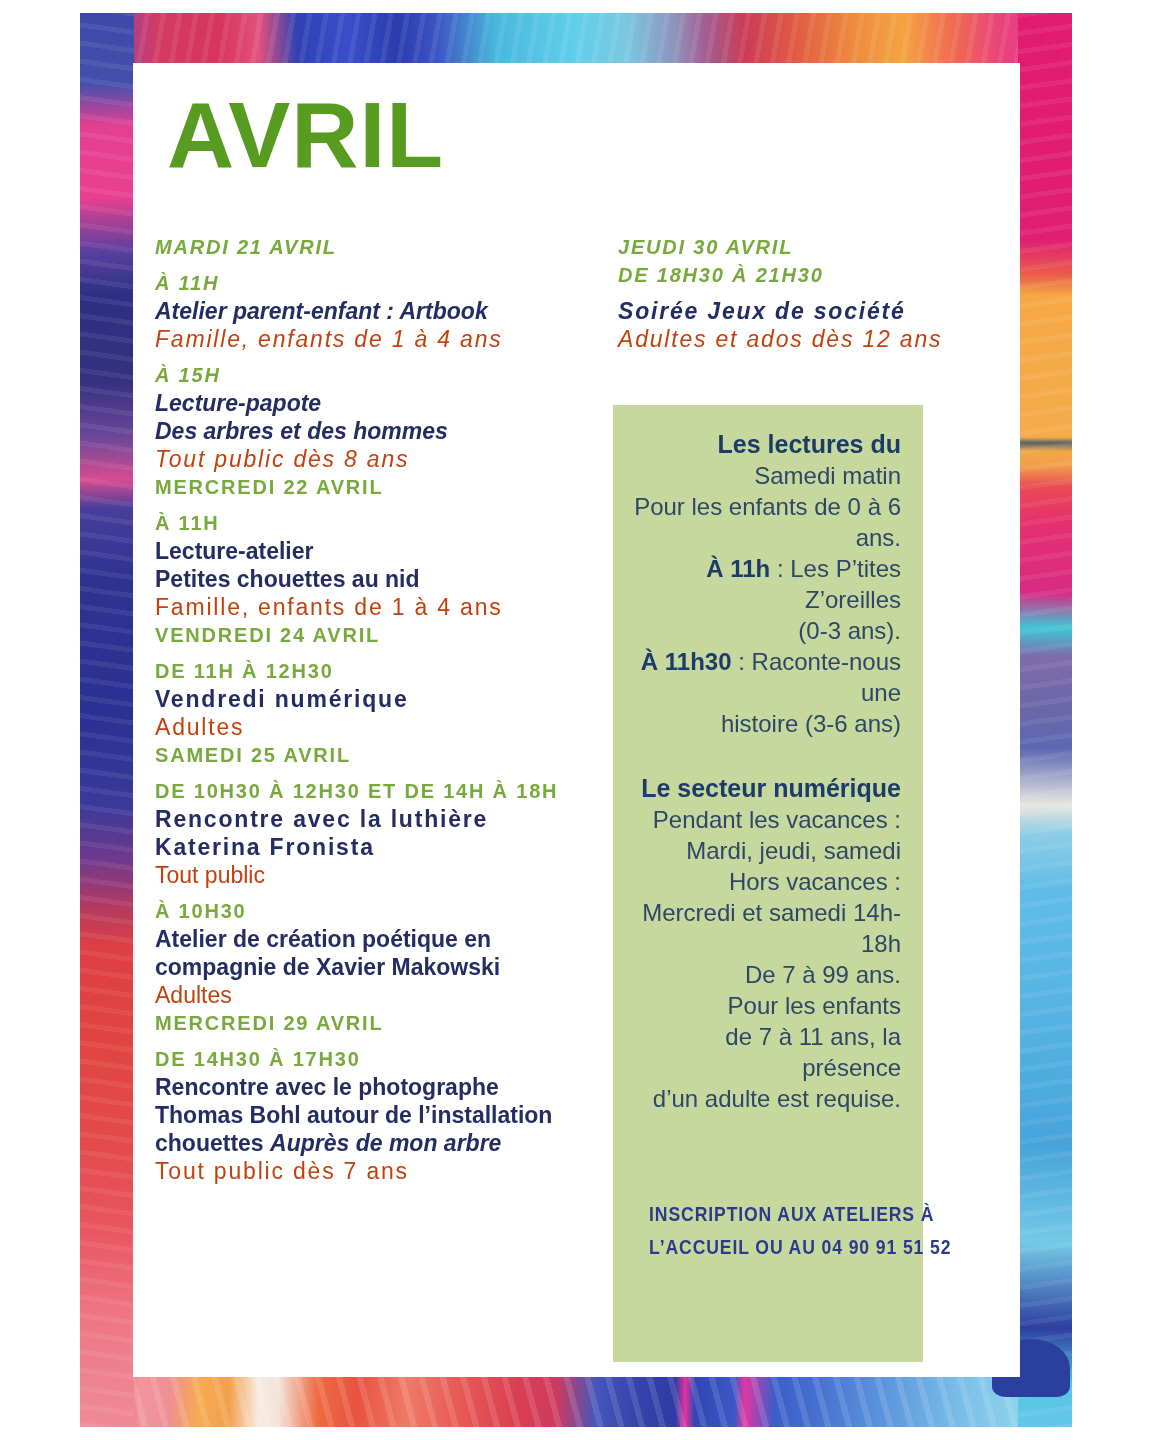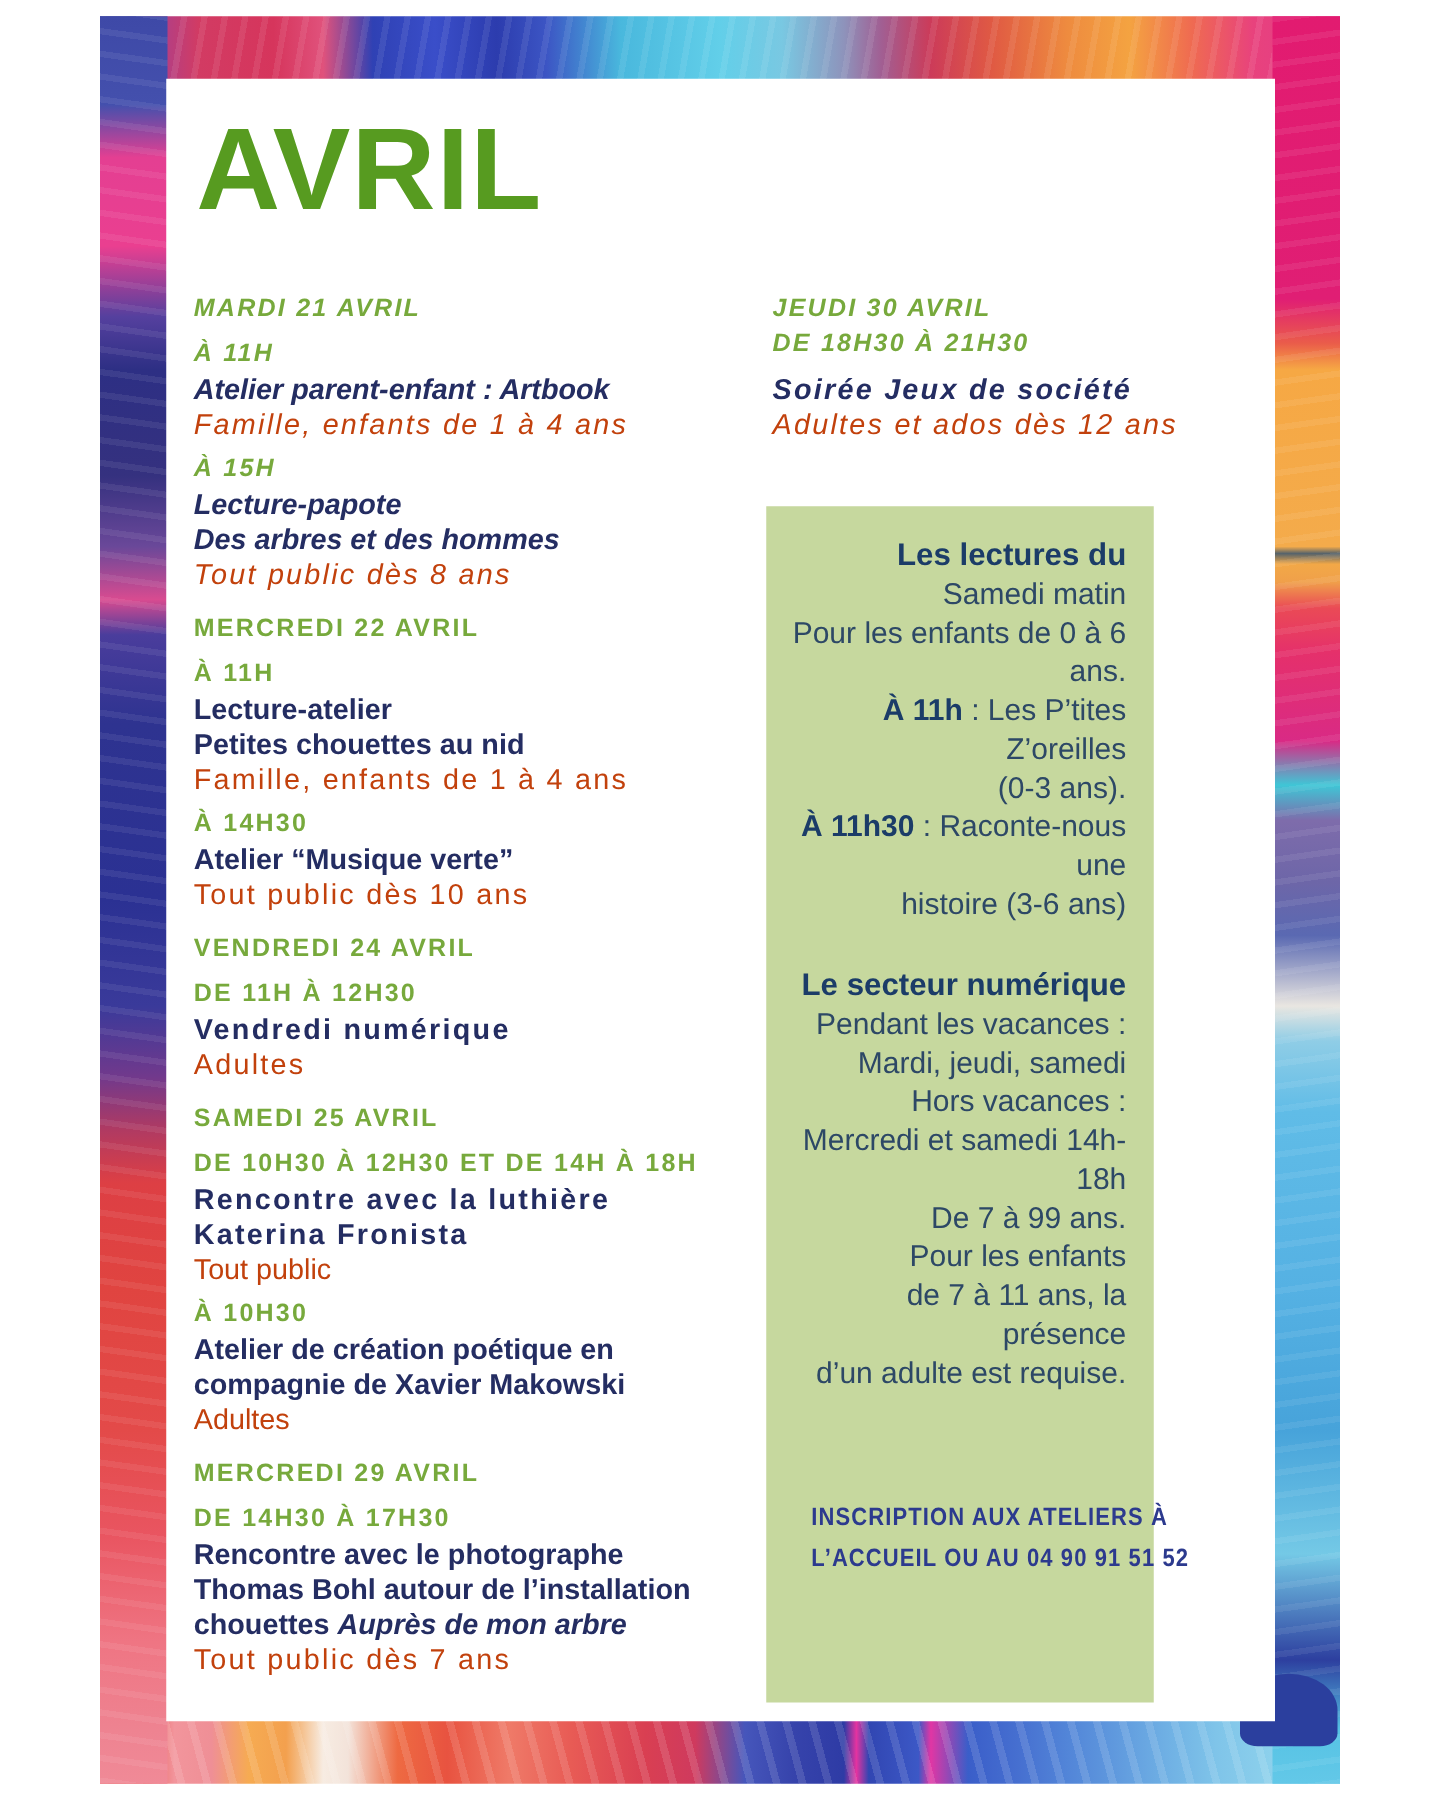--- a/index.html
+++ b/index.html
@@ -24,27 +24,27 @@
       linear-gradient(90deg,#33368f 0%,#3d3f9a 3%,#b13f86 5%,#d23b63 8%,#d6355c 14%,#e0527c 18%,#2f41b4 22%,#3a4ec9 27%,#2c3cae 32%,#3c55c4 36%,#49b8dd 42%,#62cfe9 50%,#79c8e2 55%,#8e93bb 60%,#a15f93 63%,#cc3b59 67%,#e05a43 72%,#ee8b3f 78%,#f4a341 83%,#ef6b51 88%,#e8427d 93%,#e23a8c 100%);}
   .band-bottom{left:0;bottom:0;right:0;height:52px;
     background:
       repeating-linear-gradient(75deg, rgba(255,255,255,.12) 0 6px, rgba(255,255,255,0) 6px 20px),
       linear-gradient(90deg,#e23a31 0%,#e74840 3%,#f2959c 6%,#ef8f96 9%,#f6ab52 12%,#f3a04e 15%,#f7ece2 18%,#f3e3da 20%,#ee6a42 24%,#e85340 28%,#ef7a68 33%,#e85b55 38%,#d93f52 44%,#cf3a5e 48%,#4656bb 52%,#3643ab 56%,#2e3ba5 60%,#e433a0 61%,#3146b2 62%,#3c58c6 66%,#e136a4 67%,#3a5ec9 70%,#466fd0 74%,#5285d8 78%,#609ade 82%,#6fb0e4 86%,#7fc4e9 90%,#8ed2ec 95%,#7ac9e8 100%);}
   .paint-blob{position:absolute;right:2px;bottom:30px;width:78px;height:58px;
     background:#2b3f9e;border-radius:50% 50% 18% 18%;}
   
   .panel{position:absolute;left:53px;top:50px;right:52px;bottom:50px;background:#ffffff;}
   .month-title{
-    position:absolute;left:24px;top:26px;
+    position:absolute;left:34px;top:26px;
     font-size:93px;font-weight:bold;letter-spacing:1px;line-height:1;
     color:#579b20;white-space:nowrap;}
   
   .col-left{position:absolute;left:22px;top:170px;width:460px;}
   .col-right{position:absolute;left:485px;top:170px;width:402px;}
-  .event{margin-top:16px;}
+  .event{}
   .event:first-child{margin-top:0;font-style:italic;}
   .sess{margin-top:8px;}
   .date,.time{
     font-size:20px;font-weight:bold;letter-spacing:1.8px;line-height:28px;
     color:#77a93c;white-space:nowrap;}
   .etitle{font-size:23px;font-weight:bold;line-height:28px;color:#242d62;}
   .etitle.sp{letter-spacing:1.8px;}
   .aud{font-size:23px;line-height:28px;color:#c2410c;}
   .aud.sp{letter-spacing:1.8px;}
   .em{font-style:italic;}
@@ -91,25 +91,20 @@
           </div>
         </div>
 
         <div class="event">
           <div class="date">MERCREDI 22 AVRIL</div>
           <div class="sess">
             <div class="time">À 11H</div>
             <div class="etitle">Lecture-atelier</div>
             <div class="etitle">Petites chouettes au nid</div>
             <div class="aud sp">Famille, enfants de 1 à 4 ans</div>
-          </div>
-          <div class="sess">
-            <div class="time">À 14H30</div>
-            <div class="etitle">Atelier “Musique verte”</div>
-            <div class="aud sp">Tout public dès 10 ans</div>
           </div>
         </div>
 
         <div class="event">
           <div class="date">VENDREDI 24 AVRIL</div>
           <div class="sess">
             <div class="time">DE 11H À 12H30</div>
             <div class="etitle sp">Vendredi numérique</div>
             <div class="aud sp">Adultes</div>
           </div>

